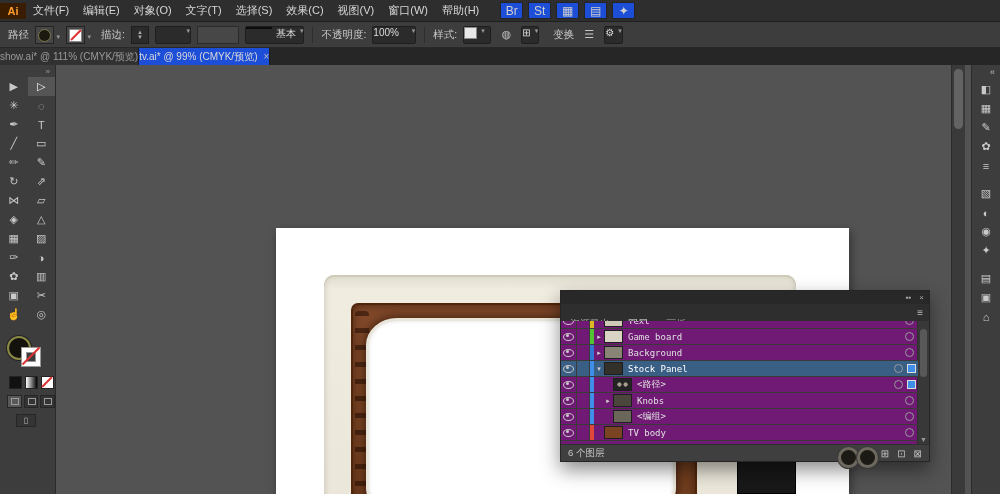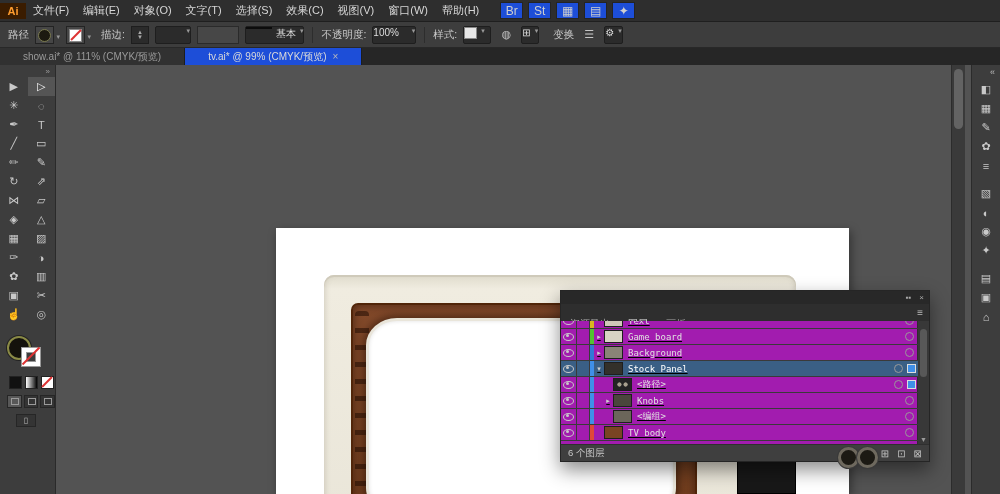--- a/index.html
+++ b/index.html
@@ -46,21 +46,21 @@
            flex-direction:column;align-items:center;justify-content:center;line-height:5px;font-size:6px;color:#aaa;}
   .dis-box{width:40px;height:16px;background:#474747;border:1px solid #2a2a2a;}
   .brush-line{width:26px;height:2px;background:#0c0c0c;}
   .cb-icon{width:18px;height:16px;display:flex;align-items:center;justify-content:center;
            color:#c6c6c6;font-size:11px;}
   .vsep{width:1px;height:16px;background:#2d2d2d;margin:0 2px;}
 
   
   .tabbar{position:absolute;top:48px;left:0;right:0;height:17px;background:#262626;
           display:flex;align-items:stretch;z-index:28;}
-  .tab{display:flex;align-items:center;gap:6px;padding:0 23px;font-size:10px;color:#9a9a9a;
+  .tab{display:flex;align-items:center;gap:6px;padding:0 0;font-size:10px;color:#9a9a9a;
        background:#313131;border-right:1px solid #1d1d1d;}
   .tab.active{background:#1d4ed8;color:#d9d9d9;}
   .tab-close{font-size:10px;color:#bbb;}
 
   
   .toolbar{position:absolute;left:0;top:65px;bottom:0;width:55px;background:#3d3d3d;
            border-right:1px solid #2a2a2a;z-index:20;}
   .tb-collapse{text-align:right;color:#9a9a9a;font-size:8px;padding:2px 5px 1px 0;}
   .tools{display:grid;grid-template-columns:1fr 1fr;}
   .tool{height:19px;display:flex;align-items:center;justify-content:center;color:#c9c9c9;font-size:11px;}
@@ -124,21 +124,21 @@
   
   .layers{position:absolute;left:560px;top:290px;width:368px;height:170px;background:#3f3f3f;
           border:1px solid #252525;box-shadow:0 8px 18px rgba(0,0,0,.45);z-index:10;
           display:flex;flex-direction:column;}
   .lp-titlebar{height:13px;background:#282828;display:flex;justify-content:flex-end;align-items:center;
                gap:8px;padding:0 5px;color:#aaaaaa;font-size:8px;}
   .lp-tabs{height:17px;background:#2e2e2e;display:flex;align-items:stretch;font-size:10px;color:#a8a8a8;}
   .lp-tab{padding:0 9px;display:flex;align-items:center;margin-top:20px;}
   .lp-tab.active{background:#464646;color:#e2e2e2;}
   .lp-menu{margin-left:auto;padding:0 6px;display:flex;align-items:center;color:#bbb;font-size:10px;}
-  .lp-rows{flex:1;overflow:hidden;position:relative;background:#a21caf;padding-right:11px;text-decoration:underline;}
+  .lp-rows{flex:1;overflow:hidden;position:relative;background:#701a75;padding-right:11px;}
   .lrow{height:15px;display:flex;align-items:center;border-bottom:1px solid #3a3a3a;
         font-size:9.5px;color:#e0e0e0;position:relative;}
   .lrow.partial{margin-top:-8px;}
   .lrow.selected{background:#3a5f85;color:#ffffff;}
   .lcell{width:15px;display:flex;align-items:center;justify-content:center;border-right:1px solid #3a3a3a;height:100%;}
   .eye{width:9px;height:6px;border:1px solid #c8c8c8;border-radius:50%;position:relative;display:inline-block;}
   .eye:after{content:"";position:absolute;left:2px;top:0.5px;width:3px;height:3px;border-radius:50%;background:#c8c8c8;}
   .lockcell{width:12px;height:100%;border-right:1px solid #3a3a3a;}
   .cbar{width:4px;height:100%;flex:0 0 auto;}
   .larrow{width:10px;text-align:center;font-size:7px;color:#cfcfcf;flex:0 0 auto;}

